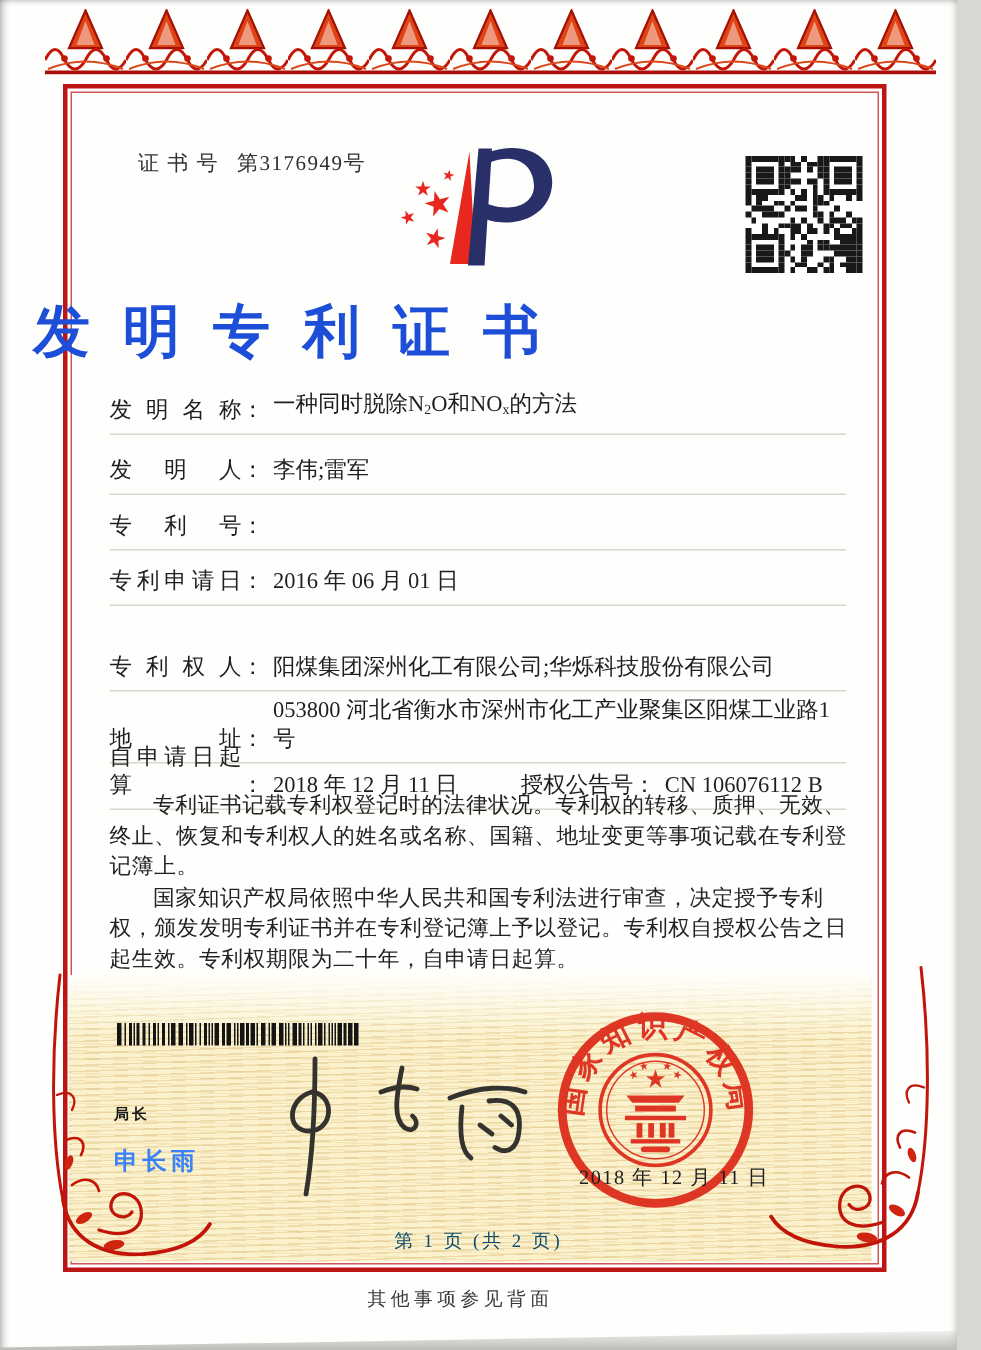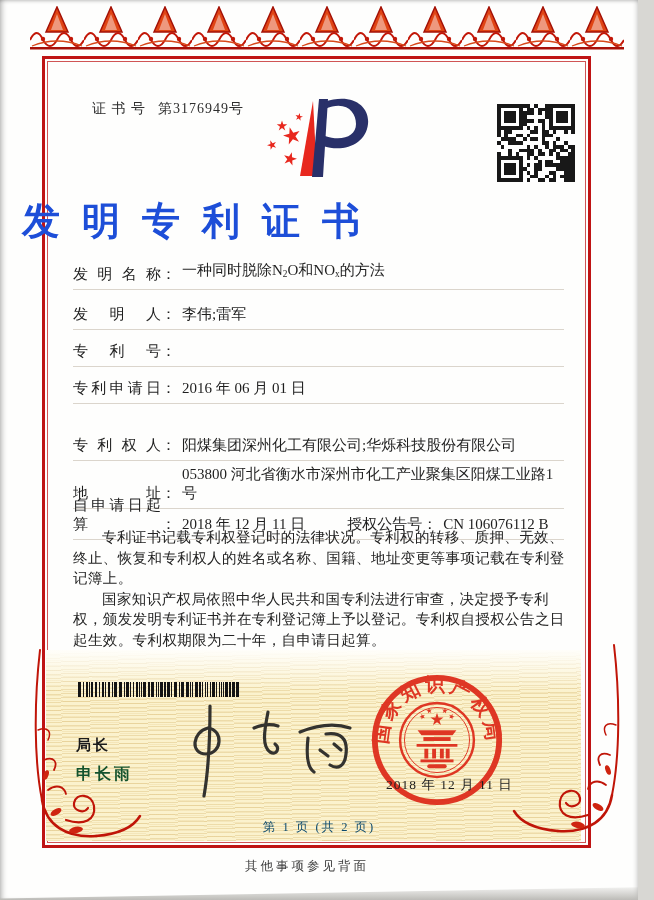--- a/index.html
+++ b/index.html
@@ -35,22 +35,22 @@
   .bodytext{left:73px;right:70px;top:527px;font-size:14.5px;line-height:20.5px;letter-spacing:.4px;color:#222;}
   .bodytext p{margin:0;text-indent:2em;}
   
   .barcode{left:78px;top:682px;width:164px;height:15px;display:flex;align-items:stretch;}
   .barcode span{background:#141414;display:block;flex:none;}
   .qr{left:497px;top:104px;width:78px;height:78px;display:grid;
       grid-template-columns:repeat(21,1fr);grid-template-rows:repeat(21,1fr);background:#fff;}
   .qr i{display:block;}
   .qr i.on{background:#181818;}
   
-  .director-label{left:76px;top:736px;font-size:15px;font-weight:bold;color:#1b1b1b;letter-spacing:2px;}
-  .director-name{left:76px;top:764px;font-size:16px;font-weight:bold;color:#14532d;letter-spacing:3px;}
+  .director-label{left:76px;top:736px;font-size:10px;font-weight:bold;color:#1b1b1b;letter-spacing:2px;}
+  .director-name{left:76px;top:764px;font-size:16px;font-weight:bold;color:#3b82f6;letter-spacing:3px;}
   
   .seal{left:369px;top:672px;width:136px;height:136px;opacity:.92;z-index:4;}
   .sealdate{left:386px;top:776px;font-size:13.5px;color:#1d1d1d;letter-spacing:1px;z-index:6;}
   
   .pageinfo{left:0;top:819px;width:100%;text-align:center;font-size:12.5px;color:#0c4a6e;letter-spacing:2px;z-index:5;}
   .note{left:245px;top:858px;font-size:12.5px;color:#3a3a3a;letter-spacing:3px;}
   .scan-wedge{left:0;bottom:0;width:100%;height:16px;
               background:linear-gradient(rgba(185,184,180,0), #bdbcb8);clip-path:polygon(0 90%,100% 20%,100% 100%,0 100%);}
 </style>
 </head>

